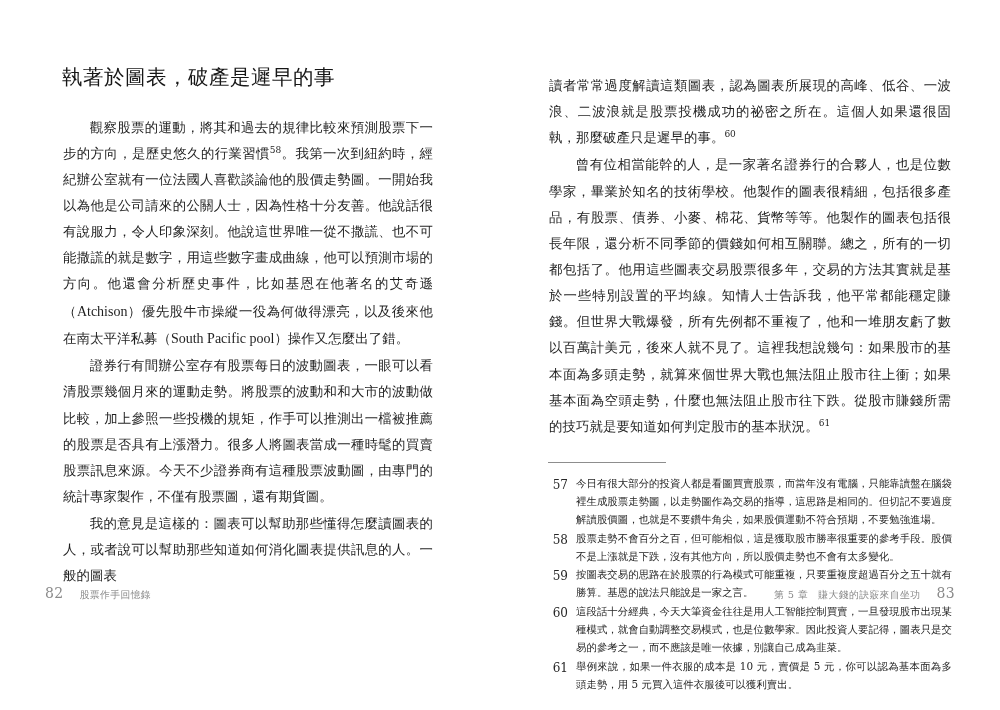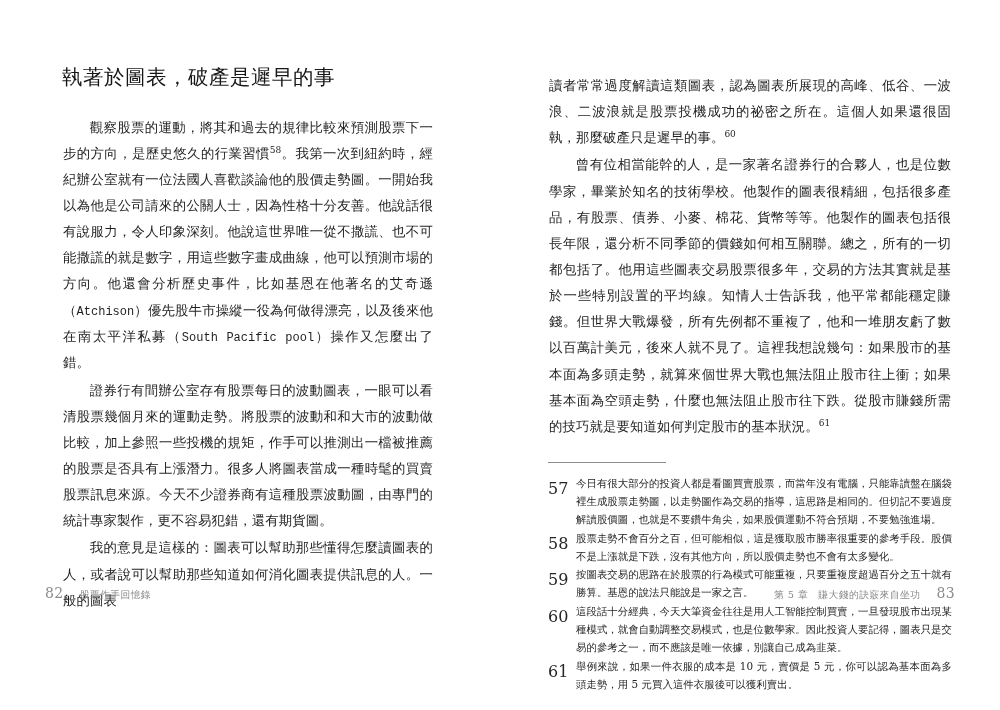--- a/index.html
+++ b/index.html
@@ -65,22 +65,22 @@
   }
   .para + .para { margin-top: 0; }
 
   .para .fn {
     font-size: 9px;
     vertical-align: super;
     line-height: 0;
     letter-spacing: 0;
   }
   .para .lat {
-    font-family: Liberation Mono, monospace;
-    font-size: 12px;
+    font-family: Liberation Serif, serif;
+    font-size: 14px;
     letter-spacing: 0;
   }
 
   .notes-rule {
     width: 118px;
     height: 0;
     border-top: 1px solid #8d8d8d;
     margin: 22px 0 12px 0;
   }
 
@@ -98,21 +98,21 @@
     margin-bottom: 1px;
     text-align: justify;
     text-justify: inter-ideograph;
   }
   .note-num {
     flex: 0 0 auto;
     width: 20px;
     text-align: right;
     padding-right: 8px;
     font-family: "DejaVu Serif", "Liberation Serif", serif;
-    font-size: 16px;
+    font-size: 12px;
   }
   .note-text {
     flex: 1 1 auto;
     text-align: justify;
     text-justify: inter-ideograph;
     letter-spacing: 0.05px;
   }
 
   .footer {
     position: absolute;
@@ -142,21 +142,21 @@
 <div class="spread">
 
   <div class="page page-left">
 
     <div class="content-left">
 
       <h1 class="chapter-title">執著於圖表，破產是遲早的事</h1>
 
       <div>
         <p class="para">觀察股票的運動，將其和過去的規律比較來預測股票下一步的方向，是歷史悠久的行業習慣<span class="fn">58</span>。我第一次到紐約時，經紀辦公室就有一位法國人喜歡談論他的股價走勢圖。一開始我以為他是公司請來的公關人士，因為性格十分友善。他說話很有說服力，令人印象深刻。他說這世界唯一從不撒謊、也不可能撒謊的就是數字，用這些數字畫成曲線，他可以預測市場的方向。他還會分析歷史事件，比如基恩在他著名的艾奇遜（<span class="lat">Atchison</span>）優先股牛市操縱一役為何做得漂亮，以及後來他在南太平洋私募（<span class="lat">South Pacific pool</span>）操作又怎麼出了錯。</p>
-        <p class="para">證券行有間辦公室存有股票每日的波動圖表，一眼可以看清股票幾個月來的運動走勢。將股票的波動和和大市的波動做比較，加上參照一些投機的規矩，作手可以推測出一檔被推薦的股票是否具有上漲潛力。很多人將圖表當成一種時髦的買賣股票訊息來源。今天不少證券商有這種股票波動圖，由專門的統計專家製作，更不容易犯錯，還有期貨圖。</p>
+        <p class="para">證券行有間辦公室存有股票每日的波動圖表，一眼可以看清股票幾個月來的運動走勢。將股票的波動和和大市的波動做比較，加上參照一些投機的規矩，作手可以推測出一檔被推薦的股票是否具有上漲潛力。很多人將圖表當成一種時髦的買賣股票訊息來源。今天不少證券商有這種股票波動圖，由專門的統計專家製作，不僅有股票圖，還有期貨圖。</p>
         <p class="para">我的意見是這樣的：圖表可以幫助那些懂得怎麼讀圖表的人，或者說可以幫助那些知道如何消化圖表提供訊息的人。一般的圖表</p>
       </div>
 
     </div>
 
     <div class="footer footer-left">
       <span class="num">82</span>
       <span class="gap"></span>
       <span>股票作手回憶錄</span>
     </div>

